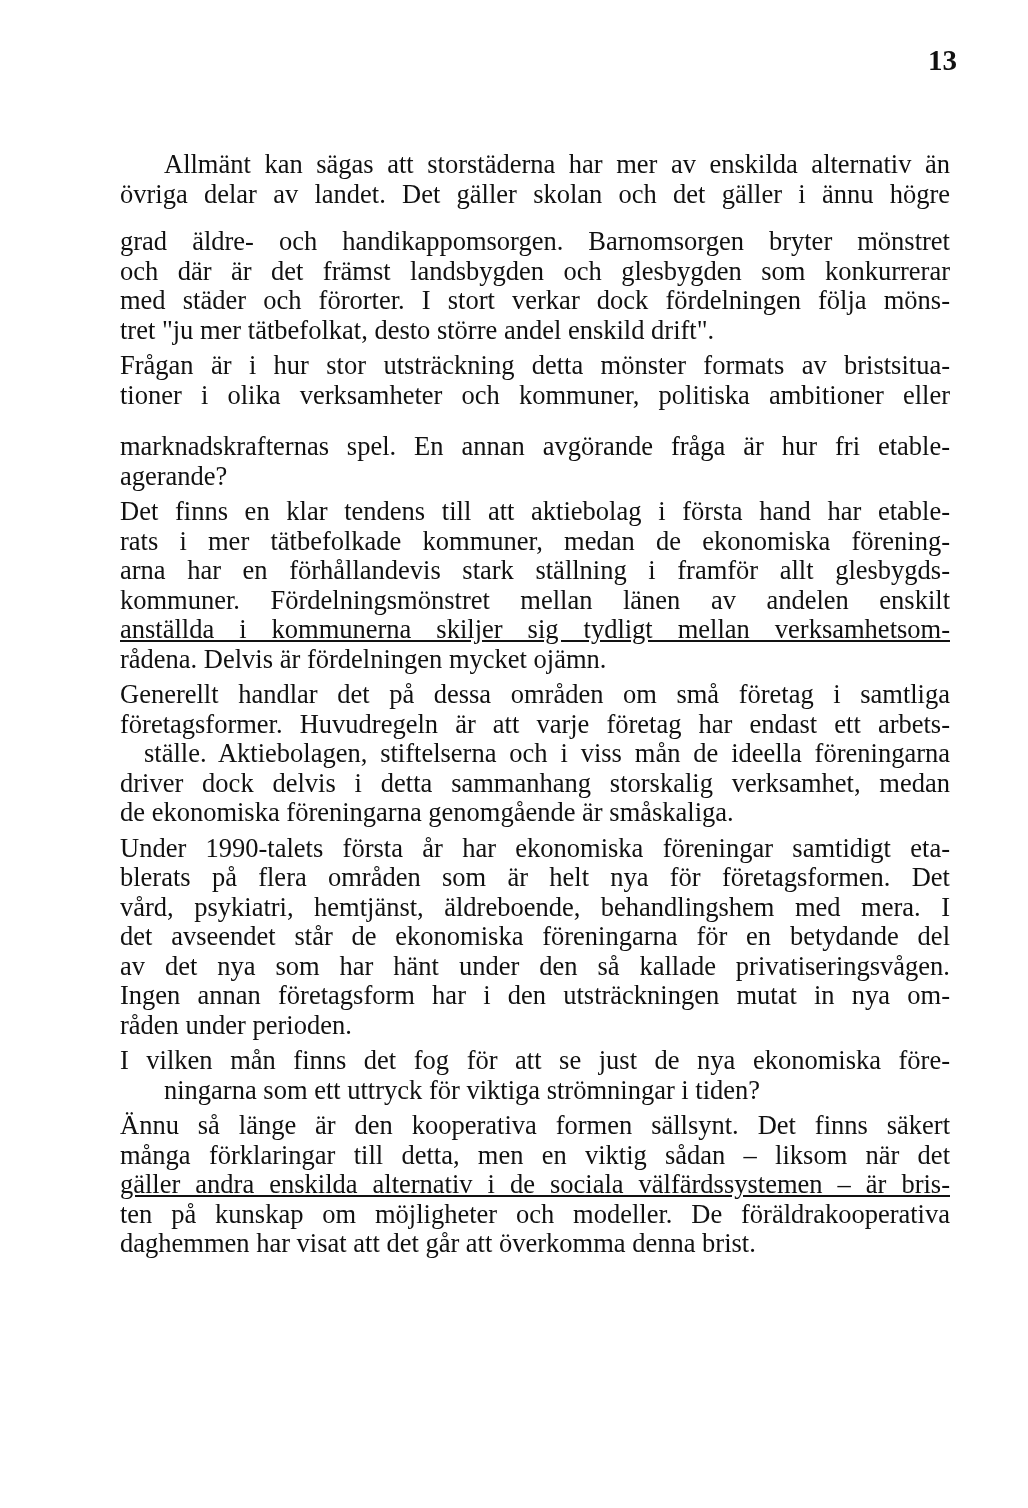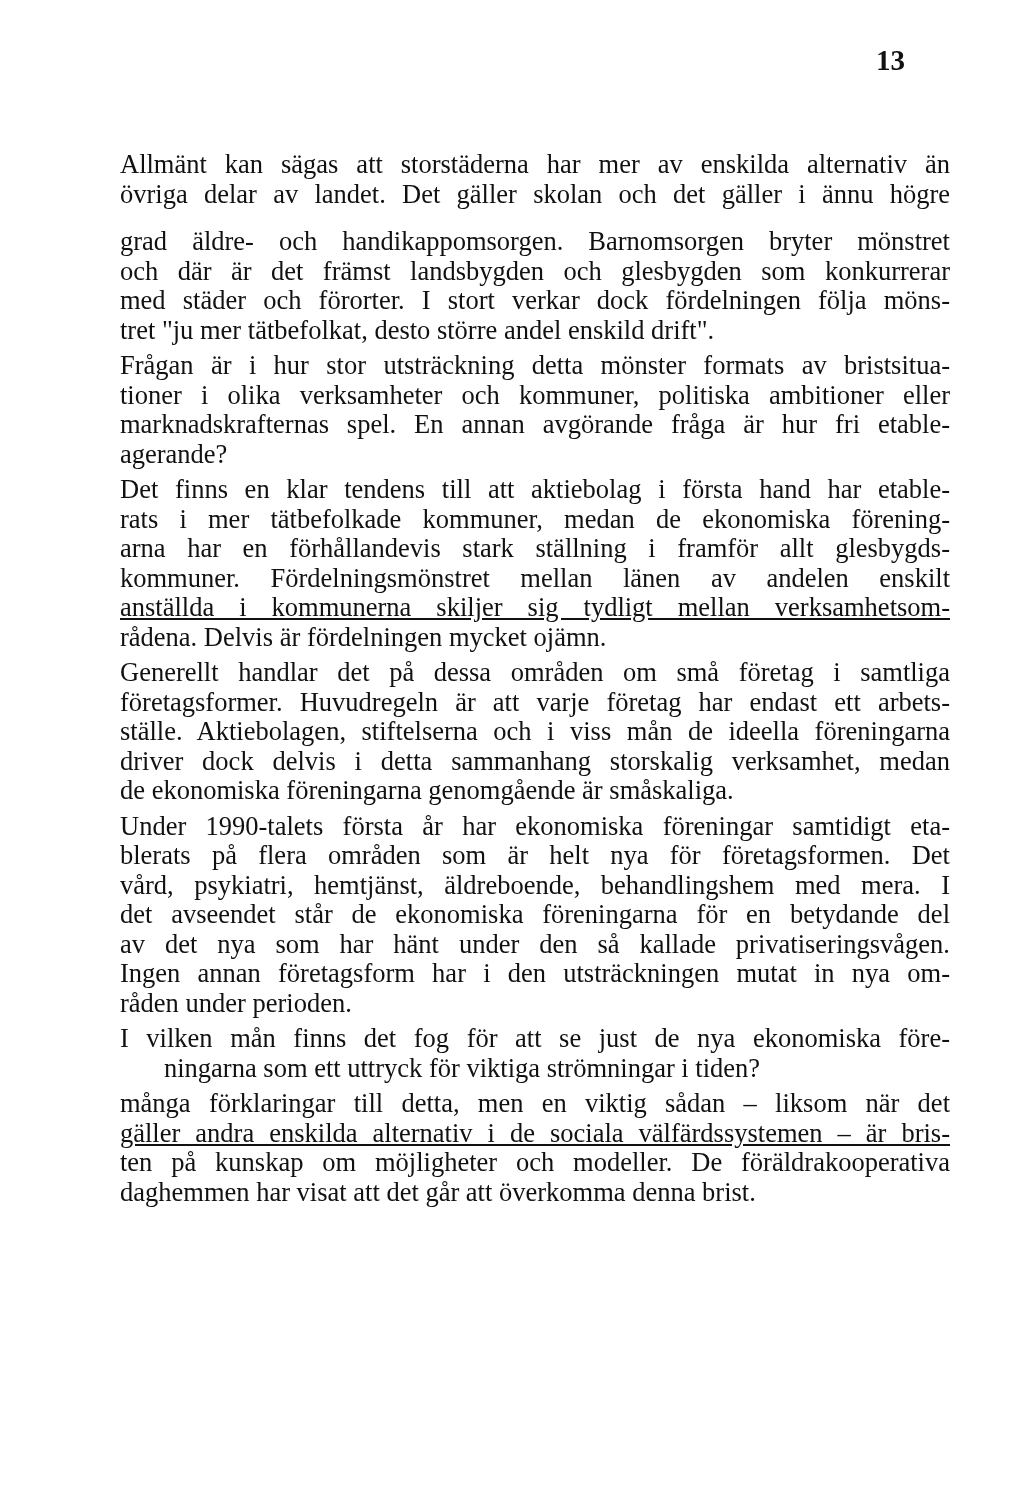--- a/index.html
+++ b/index.html
@@ -11,21 +11,21 @@
       width: 1028px;
       height: 1508px;
       position: relative;
       overflow: hidden;
       font-family: "Liberation Serif", "DejaVu Serif", serif;
       color: #111111;
     }
     .page-number {
       position: absolute;
       top: 44px;
-      left: 876px;
+      left: 928px;
       font-size: 29px;
       font-weight: bold;
       letter-spacing: 0px;
     }
     .body-text {
       position: absolute;
       left: 120px;
       top: 150px;
       width: 830px;
     }
@@ -48,60 +48,61 @@
       text-align-last: left;
     }
   </style>
 </head>
 <body>
 
 <div class="page-number">13</div>
 
 <div class="body-text">
   <div class="paragraph">
-    <span class="line first" style="display: block; text-align: justify; text-align-last: justify;">Allmänt kan sägas att storstäderna har mer av enskilda alternativ än</span>
+    <span class="line first" style="display: block; text-align: justify; text-align-last: justify; margin-left: 44px;">Allmänt kan sägas att storstäderna har mer av enskilda alternativ än</span>
     <span class="line" style="display: block; text-align: justify; text-align-last: justify;">övriga delar av landet. Det gäller skolan och det gäller i ännu högre</span>
     <span class="line" style="display: block; text-align: justify; text-align-last: justify; margin-top: 18px;">grad äldre- och handikappomsorgen. Barnomsorgen bryter mönstret</span>
     <span class="line" style="display: block; text-align: justify; text-align-last: justify;">och där är det främst landsbygden och glesbygden som konkurrerar</span>
     <span class="line" style="display: block; text-align: justify; text-align-last: justify;">med städer och förorter. I stort verkar dock fördelningen följa möns-</span>
     <span class="line last" style="display: block; text-align: left; text-align-last: left;">tret "ju mer tätbefolkat, desto större andel enskild drift".</span>
   </div>
   <div class="paragraph">
     <span class="line first" style="display: block; text-align: justify; text-align-last: justify;">Frågan är i hur stor utsträckning detta mönster formats av bristsitua-</span>
     <span class="line" style="display: block; text-align: justify; text-align-last: justify;">tioner i olika verksamheter och kommuner, politiska ambitioner eller</span>
-    <span class="line" style="display: block; text-align: justify; text-align-last: justify;">marknadskrafternas spel. En annan avgörande fråga är hur fri etable-</span>
+    <span class="line" style="display: block; text-align: justify; text-align-last: justify; margin-top: 22px;">marknadskrafternas spel. En annan avgörande fråga är hur fri etable-</span>
     <span class="line last" style="display: block; text-align: left; text-align-last: left;">agerande?</span>
   </div>
   <div class="paragraph">
     <span class="line first" style="display: block; text-align: justify; text-align-last: justify;">Det finns en klar tendens till att aktiebolag i första hand har etable-</span>
     <span class="line" style="display: block; text-align: justify; text-align-last: justify;">rats i mer  tätbefolkade kommuner, medan de ekonomiska förening-</span>
     <span class="line" style="display: block; text-align: justify; text-align-last: justify;">arna har en förhållandevis stark ställning i framför allt glesbygds-</span>
     <span class="line" style="display: block; text-align: justify; text-align-last: justify;">kommuner. Fördelningsmönstret mellan länen av andelen enskilt</span>
     <span class="line" style="display: block; text-align: justify; text-align-last: justify; text-decoration: underline;">anställda i kommunerna skiljer sig tydligt mellan verksamhetsom-</span>
     <span class="line last" style="display: block; text-align: left; text-align-last: left;">rådena. Delvis är fördelningen mycket ojämn.</span>
   </div>
   <div class="paragraph">
     <span class="line first" style="display: block; text-align: justify; text-align-last: justify;">Generellt handlar det på dessa områden om små företag i samtliga</span>
     <span class="line" style="display: block; text-align: justify; text-align-last: justify;">företagsformer. Huvudregeln är att varje företag har endast ett arbets-</span>
-    <span class="line" style="display: block; text-align: justify; text-align-last: justify;">ställe. Aktiebolagen, stiftelserna och i viss mån de ideella föreningarna</span>
+    <span class="line" style="display: block; text-align: justify; text-align-last: justify; margin-left: 24px;">ställe. Aktiebolagen, stiftelserna och i viss mån de ideella föreningarna</span>
     <span class="line" style="display: block; text-align: justify; text-align-last: justify;">driver dock delvis i detta sammanhang storskalig verksamhet, medan</span>
     <span class="line last" style="display: block; text-align: left; text-align-last: left;">de ekonomiska föreningarna genomgående är småskaliga.</span>
   </div>
   <div class="paragraph">
     <span class="line first" style="display: block; text-align: justify; text-align-last: justify;">Under 1990-talets första år har ekonomiska föreningar samtidigt eta-</span>
     <span class="line" style="display: block; text-align: justify; text-align-last: justify;">blerats på flera områden som är helt nya för företagsformen. Det</span>
     <span class="line" style="display: block; text-align: justify; text-align-last: justify;">vård, psykiatri, hemtjänst, äldreboende, behandlingshem med mera. I</span>
     <span class="line" style="display: block; text-align: justify; text-align-last: justify;">det avseendet står de ekonomiska föreningarna för en betydande del</span>
     <span class="line" style="display: block; text-align: justify; text-align-last: justify;">av det nya som har hänt under den så kallade privatiseringsvågen.</span>
     <span class="line" style="display: block; text-align: justify; text-align-last: justify;">Ingen annan företagsform har i den utsträckningen mutat in nya om-</span>
     <span class="line last" style="display: block; text-align: left; text-align-last: left;">råden under perioden.</span>
   </div>
   <div class="paragraph">
     <span class="line first" style="display: block; text-align: justify; text-align-last: justify;">I vilken mån finns det fog för att se just de nya ekonomiska före-</span>
     <span class="line last" style="display: block; text-align: left; text-align-last: left; margin-left: 44px;">ningarna som ett uttryck för viktiga strömningar i tiden?</span>
   </div>
   <div class="paragraph">
+    <span class="line first" style="display: block; text-align: justify; text-align-last: justify;">Ännu så länge är den kooperativa formen sällsynt. Det finns säkert</span>
     <span class="line" style="display: block; text-align: justify; text-align-last: justify;">många förklaringar till detta, men en viktig sådan – liksom när det</span>
     <span class="line" style="display: block; text-align: justify; text-align-last: justify; text-decoration: underline;">gäller andra enskilda alternativ i de sociala välfärdssystemen – är bris-</span>
     <span class="line" style="display: block; text-align: justify; text-align-last: justify;">ten på kunskap om möjligheter och modeller. De föräldrakooperativa</span>
     <span class="line last" style="display: block; text-align: left; text-align-last: left;">daghemmen har visat att det går att överkomma denna brist.</span>
   </div>
 </div>
 
 </body></html>

